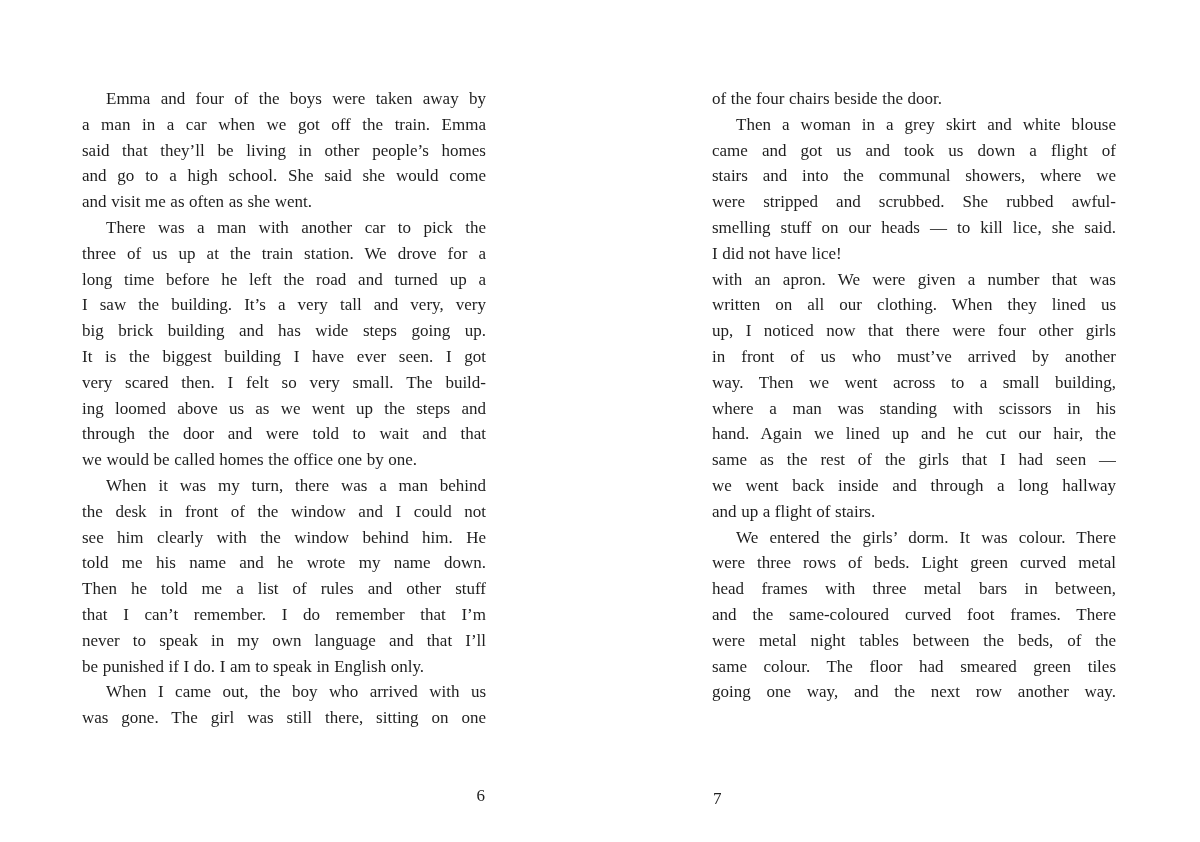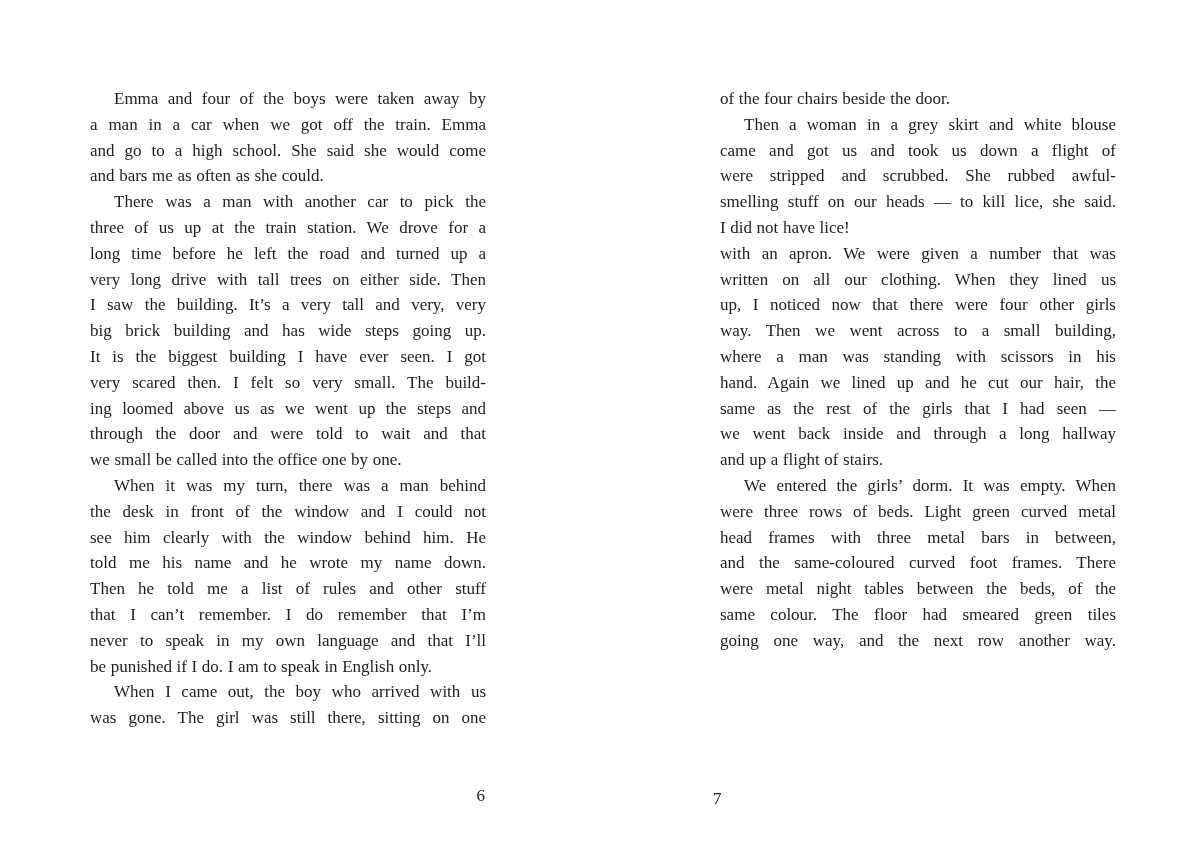--- a/index.html
+++ b/index.html
@@ -32,21 +32,20 @@
     width: 404px;
   }
   .line {
     font-size: 17px;
     line-height: 25.8px;
     height: 25.8px;
     overflow: hidden;
     text-align: justify;
     text-align-last: justify;
     word-spacing: 0.02em;
-    margin-left: 8px;
   }
   .line.flush {
     text-align-last: left;
   }
   .line.indent {
     padding-left: 24px;
   }
 
   .page-number {
     position: absolute;
@@ -60,65 +59,67 @@
 </style>
 </head>
 <body>
 
 <div class="spread">
 
   <section class="page page-left">
     <div class="text-block">
         <div class="line indent">Emma and four of the boys were taken away by</div>
         <div class="line">a man in a car when we got off the train. Emma</div>
+        <div class="line">said that they’ll be living in other people’s homes</div>
         <div class="line">and go to a high school. She said she would come</div>
-        <div class="line flush">and bars me as often as she could.</div>
+        <div class="line flush">and visit me as often as she went.</div>
         <div class="line indent">There was a man with another car to pick the</div>
         <div class="line">three of us up at the train station. We drove for a</div>
         <div class="line">long time before he left the road and turned up a</div>
-        <div class="line">very long drive with tall trees on either side. Then</div>
         <div class="line">I saw the building. It’s a very tall and very, very</div>
         <div class="line">big brick building and has wide steps going up.</div>
         <div class="line">It is the biggest building I have ever seen. I got</div>
         <div class="line">very scared then. I felt so very small. The build-</div>
         <div class="line">ing loomed above us as we went up the steps and</div>
         <div class="line">through the door and were told to wait and that</div>
-        <div class="line flush">we small be called into the office one by one.</div>
+        <div class="line flush">we would be called homes the office one by one.</div>
         <div class="line indent">When it was my turn, there was a man behind</div>
         <div class="line">the desk in front of the window and I could not</div>
         <div class="line">see him clearly with the window behind him. He</div>
         <div class="line">told me his name and he wrote my name down.</div>
         <div class="line">Then he told me a list of rules and other stuff</div>
         <div class="line">that I can’t remember. I do remember that I’m</div>
         <div class="line">never to speak in my own language and that I’ll</div>
         <div class="line flush">be punished if I do. I am to speak in English only.</div>
         <div class="line indent">When I came out, the boy who arrived with us</div>
         <div class="line">was gone. The girl was still there, sitting on one</div>
       </div>
     <div class="page-number pn-right">6</div>
   </section>
 
   <section class="page page-right">
     <div class="text-block">
         <div class="line flush">of the four chairs beside the door.</div>
         <div class="line indent">Then a woman in a grey skirt and white blouse</div>
         <div class="line">came and got us and took us down a flight of</div>
+        <div class="line">stairs and into the communal showers, where we</div>
         <div class="line">were stripped and scrubbed. She rubbed awful-</div>
         <div class="line">smelling stuff on our heads — to kill lice, she said.</div>
         <div class="line flush">I did not have lice!</div>
         <div class="line">with an apron. We were given a number that was</div>
         <div class="line">written on all our clothing. When they lined us</div>
         <div class="line">up, I noticed now that there were four other girls</div>
+        <div class="line">in front of us who must’ve arrived by another</div>
         <div class="line">way. Then we went across to a small building,</div>
         <div class="line">where a man was standing with scissors in his</div>
         <div class="line">hand. Again we lined up and he cut our hair, the</div>
         <div class="line">same as the rest of the girls that I had seen —</div>
         <div class="line">we went back inside and through a long hallway</div>
         <div class="line flush">and up a flight of stairs.</div>
-        <div class="line indent">We entered the girls’ dorm. It was empty. When</div>
+        <div class="line indent">We entered the girls’ dorm. It was colour. There</div>
         <div class="line">were three rows of beds. Light green curved metal</div>
         <div class="line">head frames with three metal bars in between,</div>
         <div class="line">and the same-coloured curved foot frames. There</div>
         <div class="line">were metal night tables between the beds, of the</div>
         <div class="line">same colour. The floor had smeared green tiles</div>
         <div class="line">going one way, and the next row another way.</div>
       </div>
     <div class="page-number pn-left">7</div>
   </section>
 

